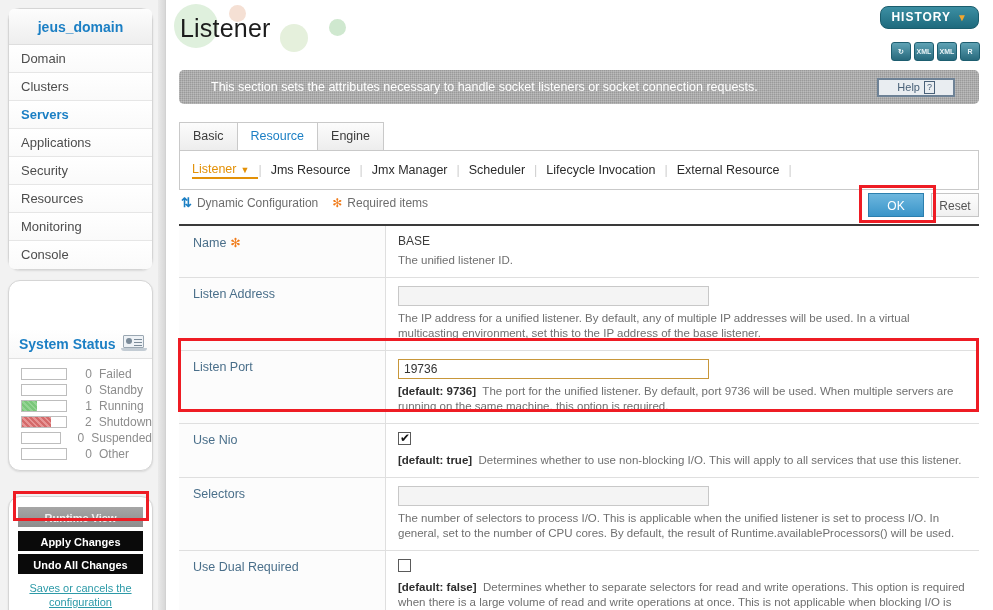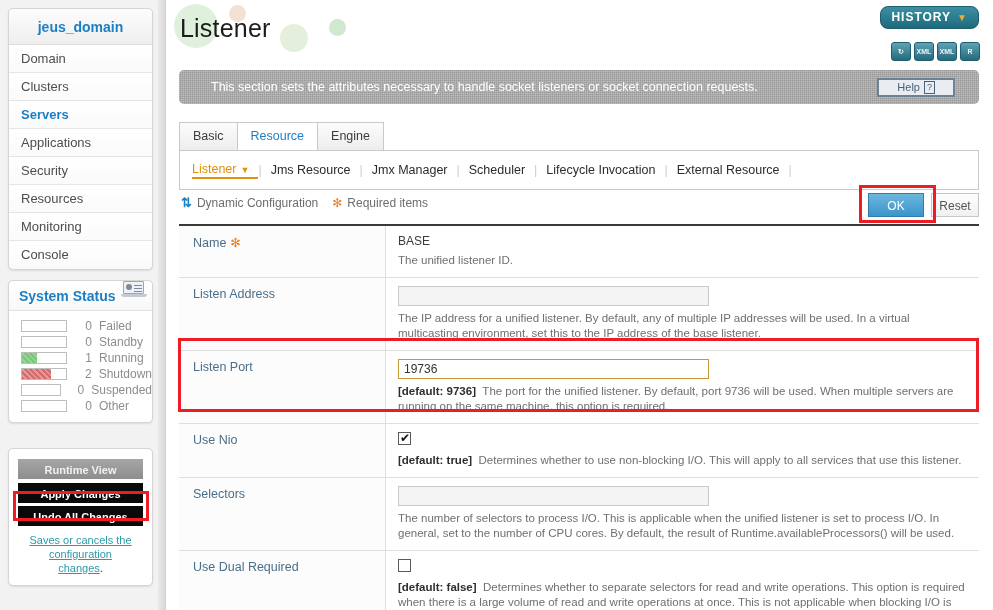--- a/index.html
+++ b/index.html
@@ -19,21 +19,21 @@
     position: absolute; left: 0; top: 0; width: 166px; height: 610px;
     background: #f2f2f2;
     border-right: 1px solid #d2d2d2;
   }
   #sidebar:after{
     content:""; position:absolute; right:0; top:0; width:7px; height:610px;
     background: linear-gradient(to right,#eaeaea,#d8d8d8);
   }
   .side-card {
     position: relative; margin: 8px 12px 0 8px;
-    background: #fff; border: 1px solid #d5d5d5; border-radius: 5px;
+    background: #fff; border: 1px solid #d5d5d5; border-radius: 12px;
     box-shadow: 0 1px 2px rgba(0,0,0,.10);
   }
   .domain-head {
     height: 36px; line-height: 36px; text-align: center;
     font-size: 14px; font-weight: bold; color: #1b7fc4;
     background: linear-gradient(to bottom,#fdfdfd,#eeeeee);
     border-bottom: 1px solid #dedede;
     border-radius: 5px 5px 0 0;
   }
   .nav-item {
@@ -45,23 +45,24 @@
     cursor: pointer;
   }
   .nav-item:last-child { border-bottom: none; border-radius: 0 0 5px 5px; }
   .nav-item.active { color: #1b7fc4; font-weight: bold; }
 
   .status-card { margin-top: 10px; }
   .status-head {
     height: 30px; line-height: 30px; padding-left: 10px;
     font-size: 14px; font-weight: bold; color: #1b7fc4;
     border-bottom: 1px solid #e2e2e2;
-    display: flex; gap: 6px;
+    display: flex; align-items: center; gap: 6px;
     background: linear-gradient(to bottom,#ffffff,#f8f8f8);
     border-radius: 5px 5px 0 0;
+    margin-top: 48px;
   }
   .mon-icon { width: 26px; height: 17px; position: relative; display: inline-block; }
   .mon-icon .scr {
     position: absolute; left: 2px; top: 0; width: 21px; height: 13px;
     border: 1px solid #9aa7b2; background: #eef2f6; border-radius: 1px;
   }
   .mon-icon .scr:after{
     content:""; position:absolute; left:2px; top:2px; width:6px; height:6px;
     background:#7b8b99; border-radius:50%;
   }

